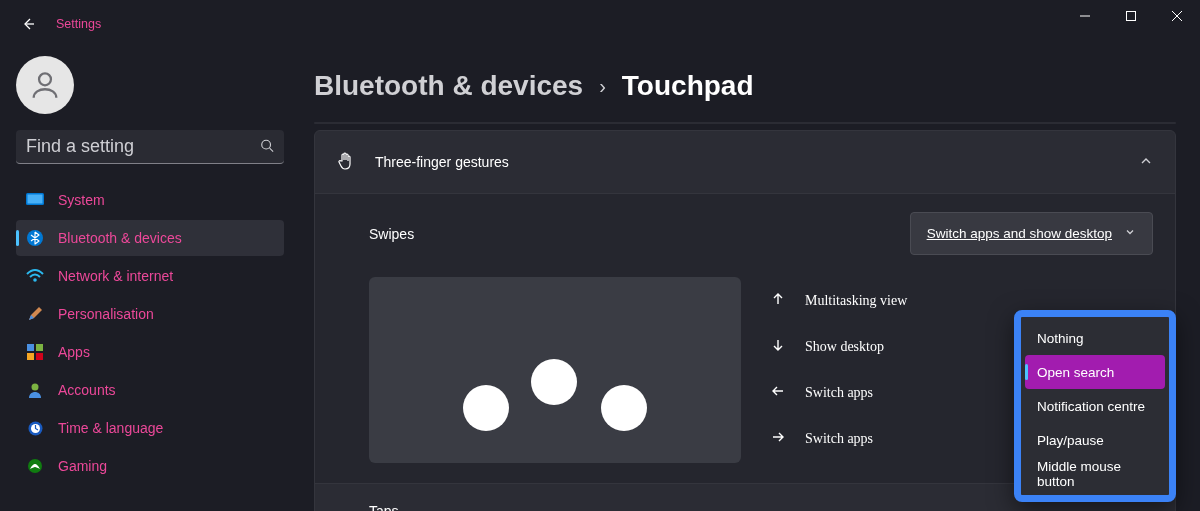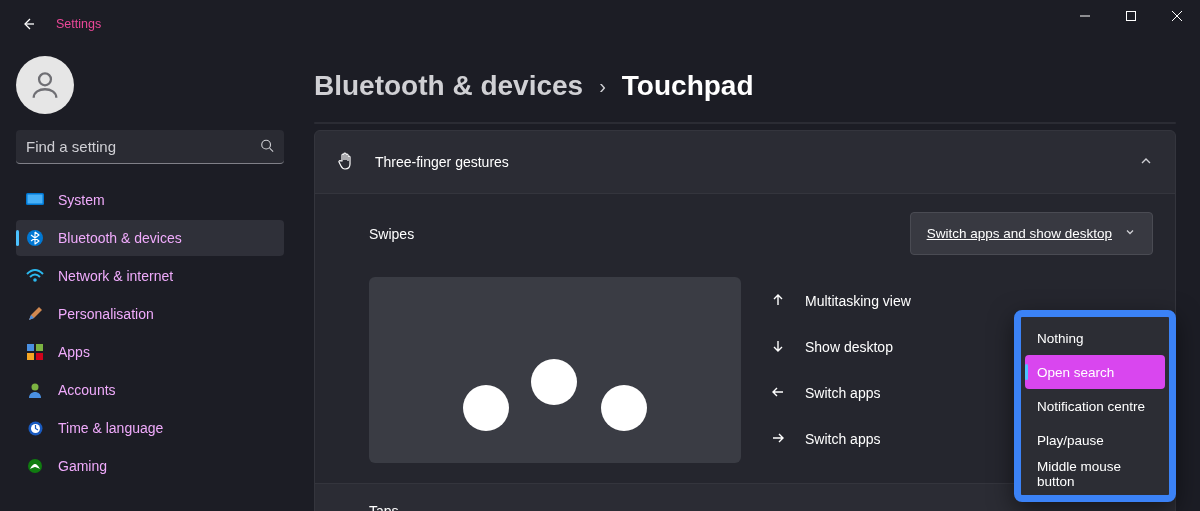--- a/index.html
+++ b/index.html
@@ -52,34 +52,34 @@
   }
   .search-input {
     width:100%;
     height:34px;
     background:#2a2b33;
     border:none;
     border-bottom:1px solid #808088;
     border-radius:4px;
     padding:0 36px 0 10px;
     color:#fff;
-    font-size:15px;
+    font-size:18px;
   }
   .search-input::placeholder { color:#cfcfd4; }
   .search-icon {
     position:absolute; right:10px; top:50%; transform:translateY(-50%);
     color:#cfcfd4;
   }
   .nav { display:flex; flex-direction:column; gap:2px; }
   .nav-item {
     height:36px; border-radius:4px;
     display:flex; align-items:center;
     padding:0 10px;
     gap:14px;
-    color:#f0abfc;
+    color:#ec4899;
     font-size:14px;
     position:relative;
   }
   .nav-item.active {
     background:#2f3039;
   }
   .nav-item.active::before {
     content:""; position:absolute; left:0; top:10px; bottom:10px;
     width:3px; background:#4cc2ff; border-radius:2px;
   }
@@ -142,20 +142,21 @@
     position:absolute; width:46px; height:46px;
     background:#fff; border-radius:50%;
   }
   .gesture-list {
     flex:1; display:flex; flex-direction:column; justify-content:space-between;
     padding:4px 0;
   }
   .gesture-row {
     display:flex; align-items:center; gap:18px;
     height:40px;
+    font-family:Liberation Serif, serif;
   }
   .gesture-row .arrow { width:18px; text-align:center; color:#fff; }
   .gesture-row .glabel { font-size:14px; }
   .section-taps {
     background:#2b2c34;
     border-top:1px solid #34353d;
     height:54px;
     display:flex; align-items:center;
     padding:0 22px 0 54px;
     border-radius:0 0 6px 6px;
@@ -173,21 +174,21 @@
   }
   .menu-item {
     height:34px;
     display:flex; align-items:center;
     padding:0 12px;
     border-radius:4px;
     font-size:13.5px;
     position:relative;
   }
   .menu-item.selected {
-    background:#d946ef;
+    background:#a21caf;
   }
   .menu-item.selected::before {
     content:""; position:absolute; left:0; top:9px; bottom:9px;
     width:3px; background:#4cc2ff; border-radius:2px;
   }
 </style>
 </head>
 <body>
 
 <div class="titlebar">

